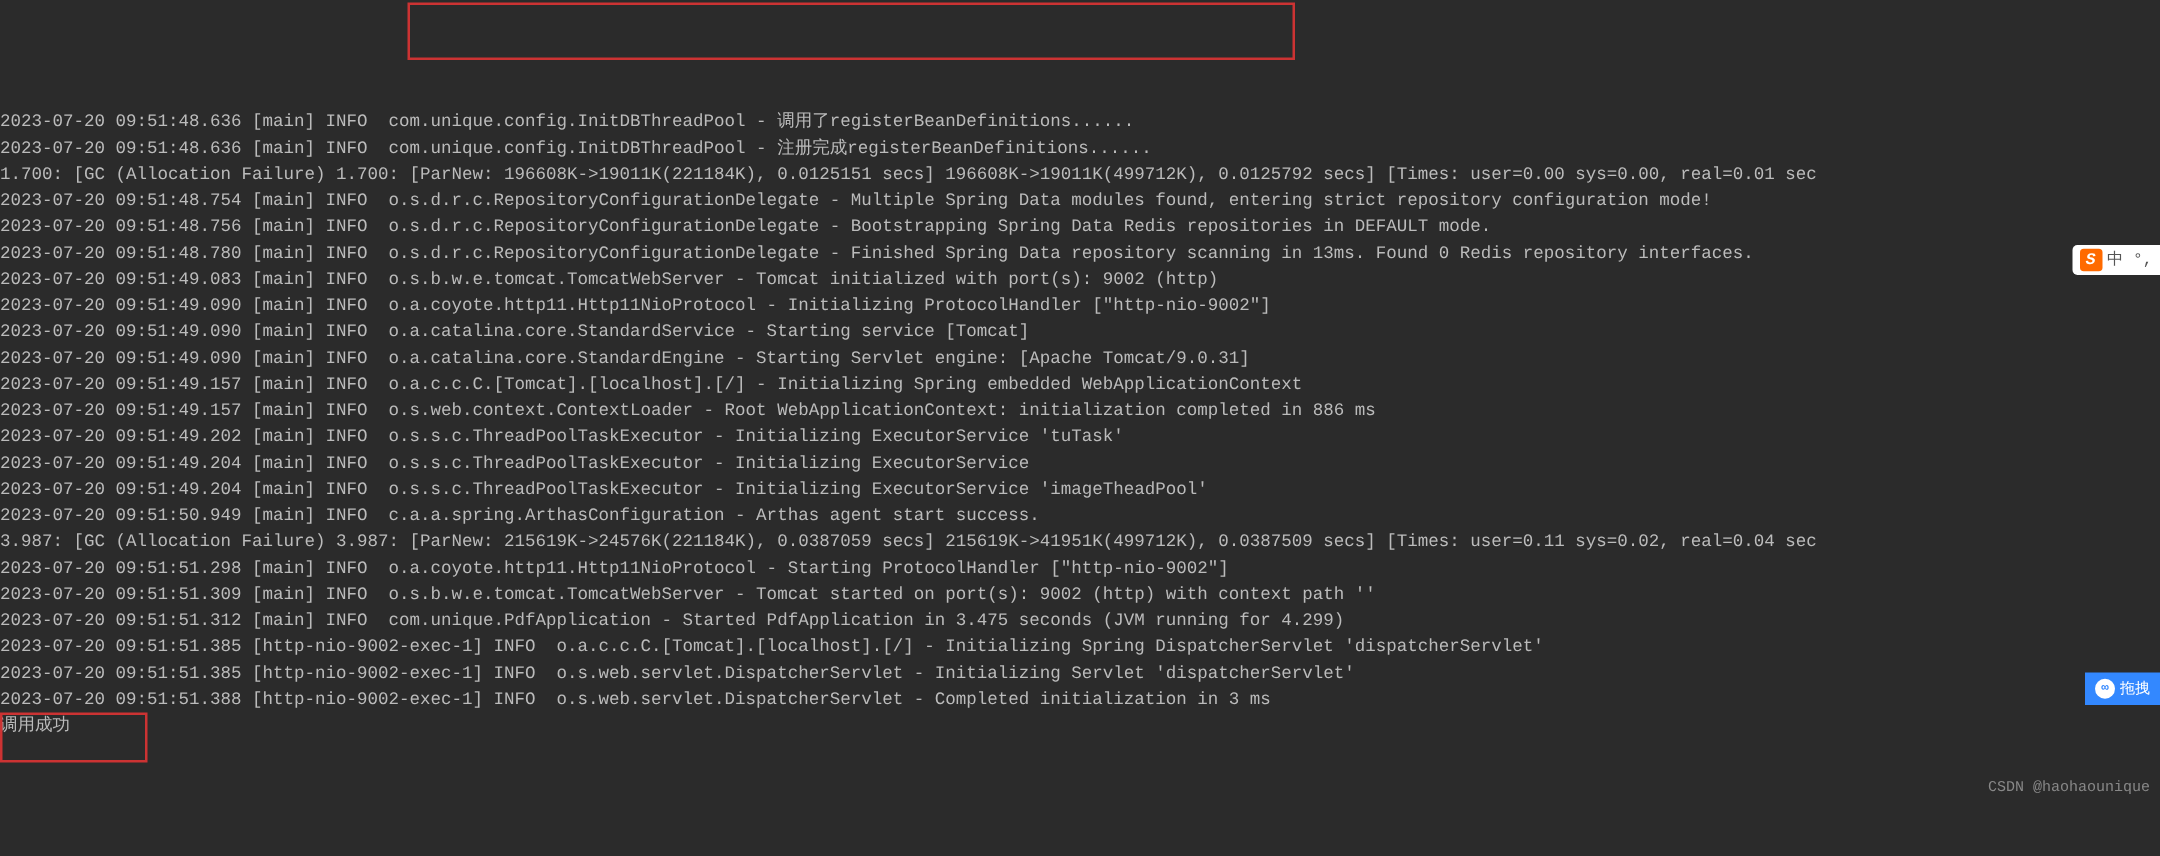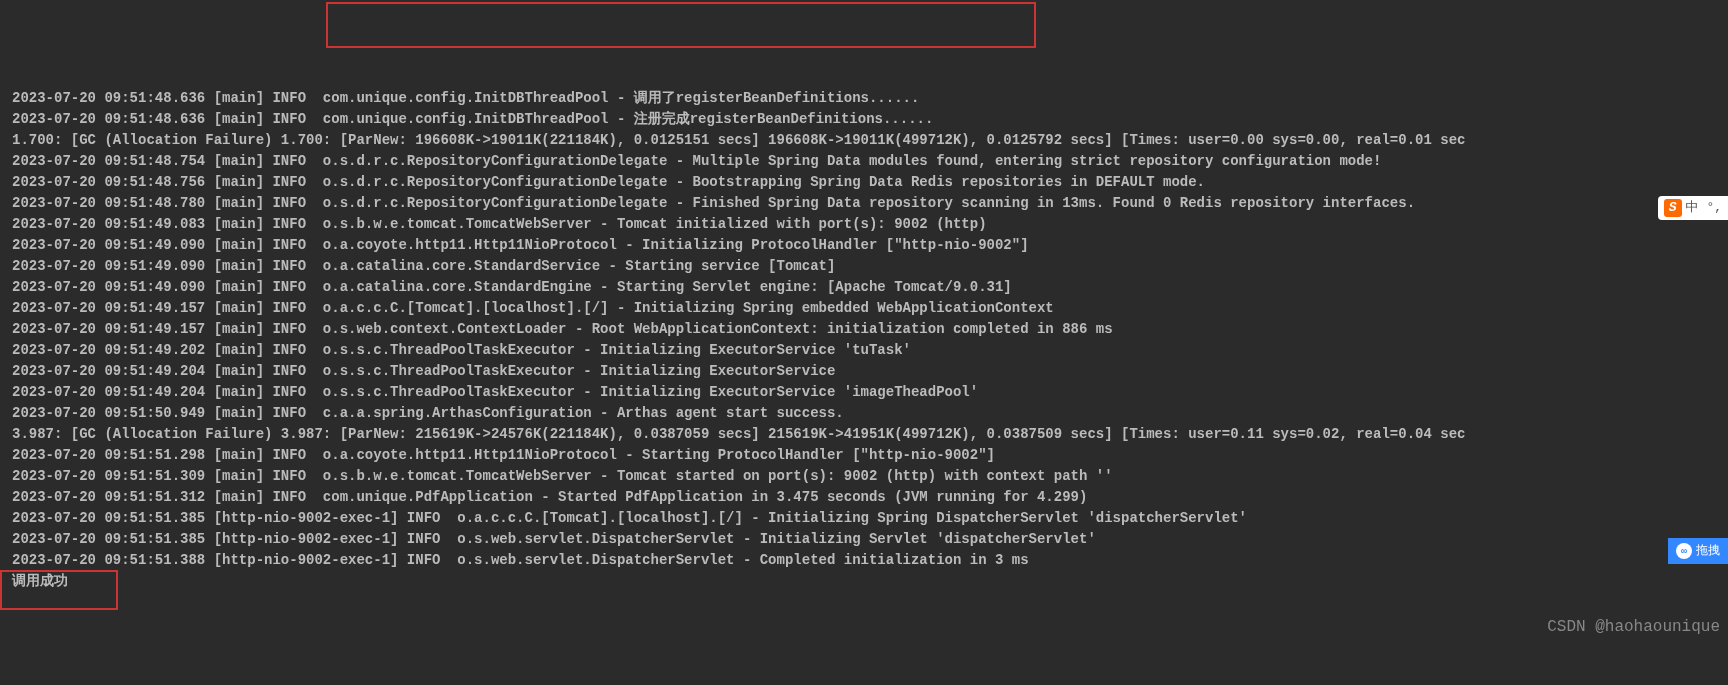--- a/index.html
+++ b/index.html
@@ -9,22 +9,21 @@
       font-family: 'Consolas', 'Monaco', 'Courier New', monospace;
       font-size: 14px;
       line-height: 1.5;
       white-space: pre;
       overflow-x: hidden;
       width: 1728px;
       height: 685px;
       position: relative;
     }
     .log-container {
-      padding: 4px 12px;
-      font-weight: bold;
+      padding: 4px 0;
     }
     .log-line {
       color: #bbbbbb;
       white-space: pre;
     }
     .highlight-box-1 {
       position: absolute;
       border: 2px solid #cc3333;
       top: 2px;
       left: 326px;
@@ -39,21 +38,21 @@
       left: 0px;
       width: 118px;
       height: 40px;
       pointer-events: none;
     }
     .watermark {
       position: absolute;
       right: 8px;
       bottom: 46px;
       color: #888;
-      font-size: 16px;
+      font-size: 12px;
     }
     .ime-indicator {
       position: absolute;
       right: 0;
       top: 196px;
       background: #fff;
       padding: 2px 6px;
       border-radius: 4px 0 0 4px;
       display: flex;
       align-items: center;

